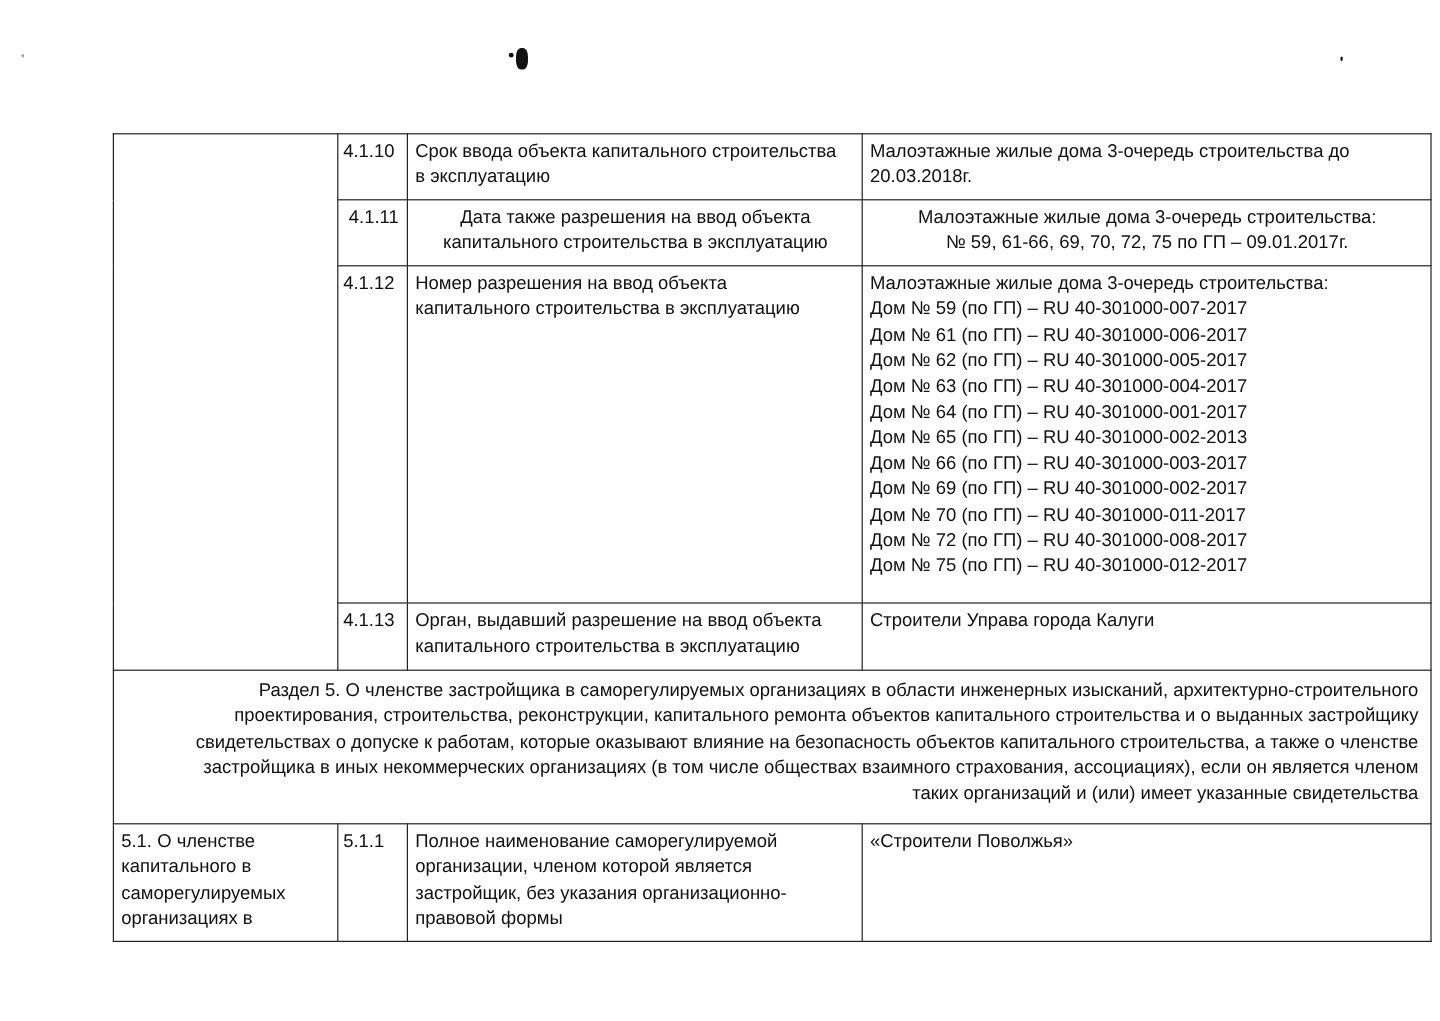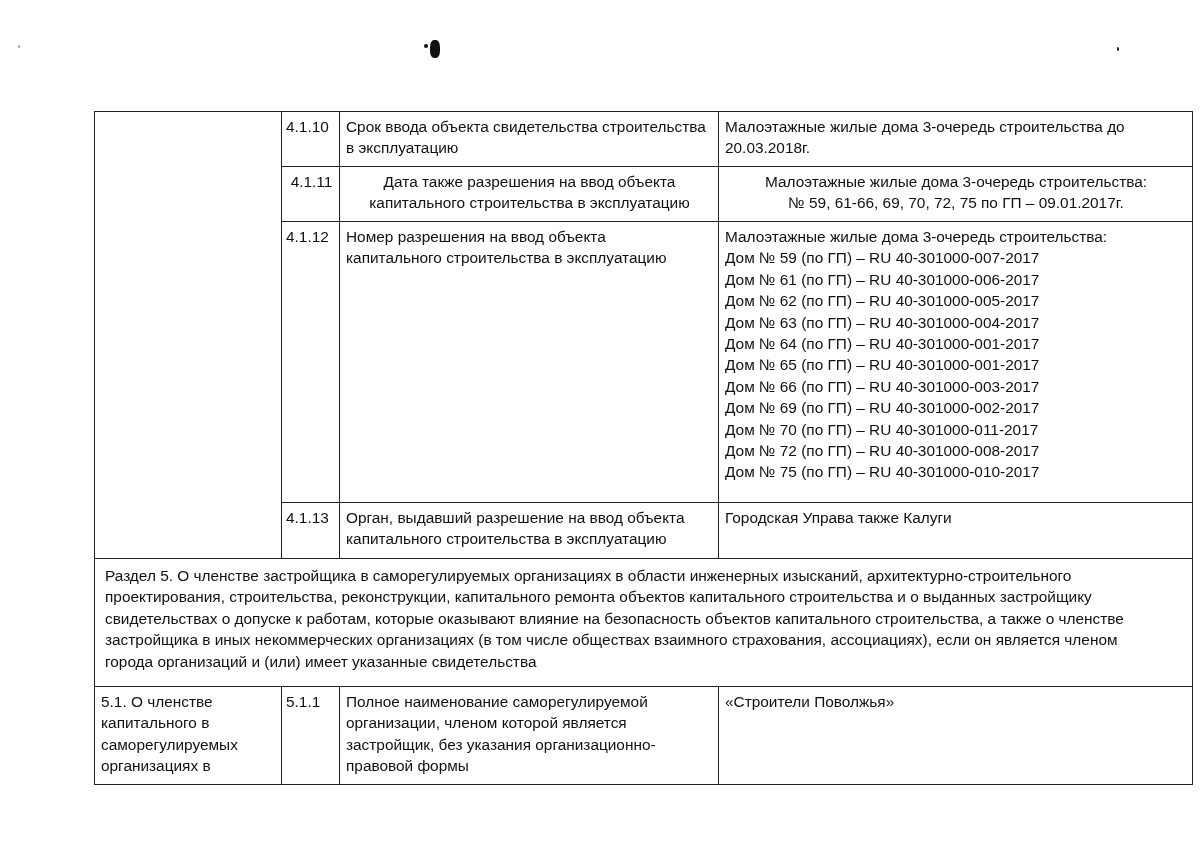--- a/index.html
+++ b/index.html
@@ -4,21 +4,21 @@
 <style>
   html, body { margin:0; padding:0; background:#ffffff; }
   body { width:1200px; height:851px; position:relative; overflow:hidden;
          font-family:"Liberation Sans", "DejaVu Sans", sans-serif; color:#111; }
   .speck { position:absolute; background:#111; border-radius:50%; }
   table.doc { position:absolute; left:94px; top:111px; width:1098px;
               border-collapse:collapse; table-layout:fixed; font-size:15.4px; line-height:21.4px; }
   table.doc td { border:1.6px solid #222; vertical-align:top; padding:4px 5px 4px 6px; }
   col.c1 { width:187px; } col.c2 { width:58px; } col.c3 { width:379px; } col.c4 { width:474px; }
   .code { padding-left:4px !important; padding-right:2px !important; }
-  .section { text-align:left; padding:6px 10px 8px 10px !important; }
+  .section { text-align:right; padding:6px 10px 8px 10px !important; }
   .line { display:block; white-space:nowrap; }
   .r-1 td { height:46px;margin-top:21px; } .r-2 td { height:46px;text-align:center; } .r-3 td { height:272px;margin-left:16px; } .r-4 td { height:47px; }
   .r-5 td { height:113px; } .r-6 td { height:89px; }
 </style>
 </head>
 <body>
 
 <div class="speck" style="left:430px;top:40px;width:10px;height:18px;border-radius:40%;"></div>
 <div class="speck" style="left:424px;top:44px;width:4px;height:4px;"></div>
 <div class="speck" style="left:1117px;top:47px;width:2px;height:4px;"></div>
@@ -29,21 +29,21 @@
       <col class="c1">
       <col class="c2">
       <col class="c3">
       <col class="c4">
     </colgroup>
   <tbody>
       <tr class="r-1">
     <td rowspan="4"></td>
     <td class="code">4.1.10</td>
     <td>
-      <span class="line">Срок ввода объекта свидетельства строительства</span>
+      <span class="line">Срок ввода объекта капитального строительства</span>
       <span class="line">в эксплуатацию</span>
     </td>
     <td>
       <span class="line">Малоэтажные жилые дома 3-очередь строительства до</span>
       <span class="line">20.03.2018г.</span>
     </td>
   </tr>
   <tr class="r-2">
     <td class="code">4.1.11</td>
     <td>
@@ -61,45 +61,45 @@
       <span class="line">Номер разрешения на ввод объекта</span>
       <span class="line">капитального строительства в эксплуатацию</span>
     </td>
     <td>
       <span class="line">Малоэтажные жилые дома 3-очередь строительства:</span>
       <span class="line">Дом № 59 (по ГП) – RU 40-301000-007-2017</span>
       <span class="line">Дом № 61 (по ГП) – RU 40-301000-006-2017</span>
       <span class="line">Дом № 62 (по ГП) – RU 40-301000-005-2017</span>
       <span class="line">Дом № 63 (по ГП) – RU 40-301000-004-2017</span>
       <span class="line">Дом № 64 (по ГП) – RU 40-301000-001-2017</span>
-      <span class="line">Дом № 65 (по ГП) – RU 40-301000-001-2017</span>
+      <span class="line">Дом № 65 (по ГП) – RU 40-301000-002-2013</span>
       <span class="line">Дом № 66 (по ГП) – RU 40-301000-003-2017</span>
       <span class="line">Дом № 69 (по ГП) – RU 40-301000-002-2017</span>
       <span class="line">Дом № 70 (по ГП) – RU 40-301000-011-2017</span>
       <span class="line">Дом № 72 (по ГП) – RU 40-301000-008-2017</span>
-      <span class="line">Дом № 75 (по ГП) – RU 40-301000-010-2017</span>
+      <span class="line">Дом № 75 (по ГП) – RU 40-301000-012-2017</span>
     </td>
   </tr>
   <tr class="r-4">
     <td class="code">4.1.13</td>
     <td>
       <span class="line">Орган, выдавший разрешение на ввод объекта</span>
       <span class="line">капитального строительства в эксплуатацию</span>
     </td>
     <td>
-      <span class="line">Городская Управа также Калуги</span>
+      <span class="line">Строители Управа города Калуги</span>
     </td>
   </tr>
   <tr class="r-5">
     <td colspan="4" class="section">
       <span class="line">Раздел 5. О членстве застройщика в саморегулируемых организациях в области инженерных изысканий, архитектурно-строительного</span>
       <span class="line">проектирования, строительства, реконструкции, капитального ремонта объектов капитального строительства и о выданных застройщику</span>
       <span class="line">свидетельствах о допуске к работам, которые оказывают влияние на безопасность объектов капитального строительства, а также о членстве</span>
       <span class="line">застройщика в иных некоммерческих организациях (в том числе обществах взаимного страхования, ассоциациях), если он является членом</span>
-      <span class="line">города организаций и (или) имеет указанные свидетельства</span>
+      <span class="line">таких организаций и (или) имеет указанные свидетельства</span>
     </td>
   </tr>
   <tr class="r-6">
     <td>
       <span class="line">5.1. О членстве</span>
       <span class="line">капитального в</span>
       <span class="line">саморегулируемых</span>
       <span class="line">организациях в</span>
     </td>
     <td class="code">5.1.1</td>

